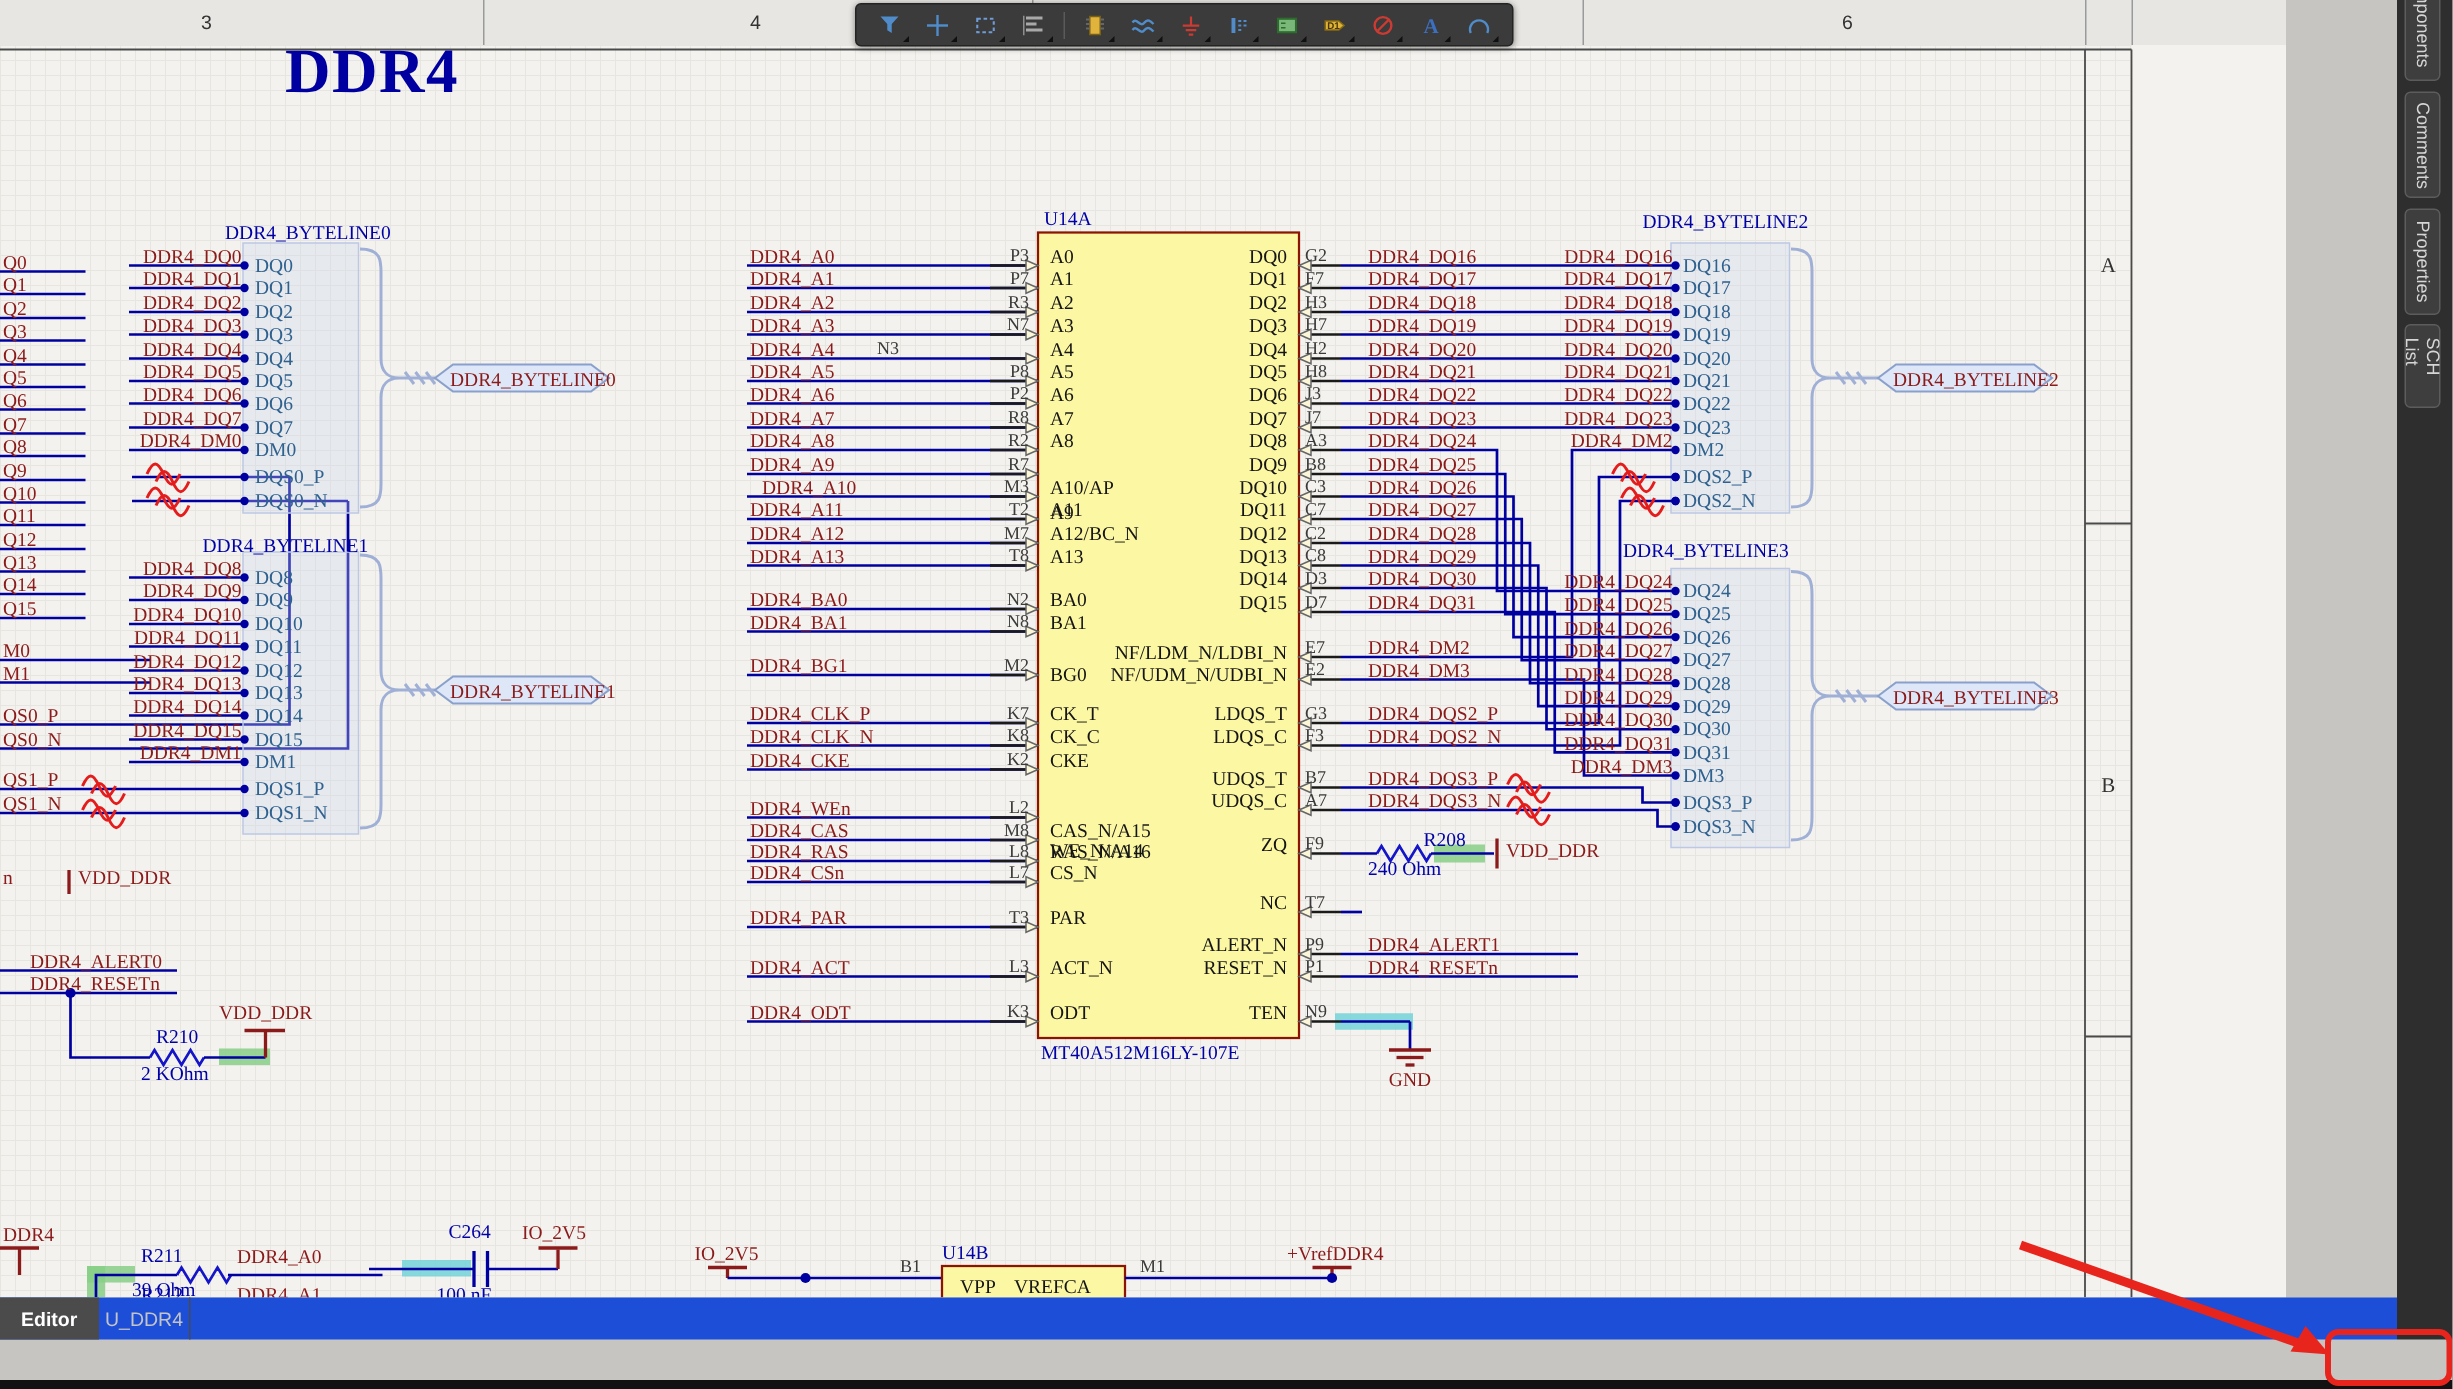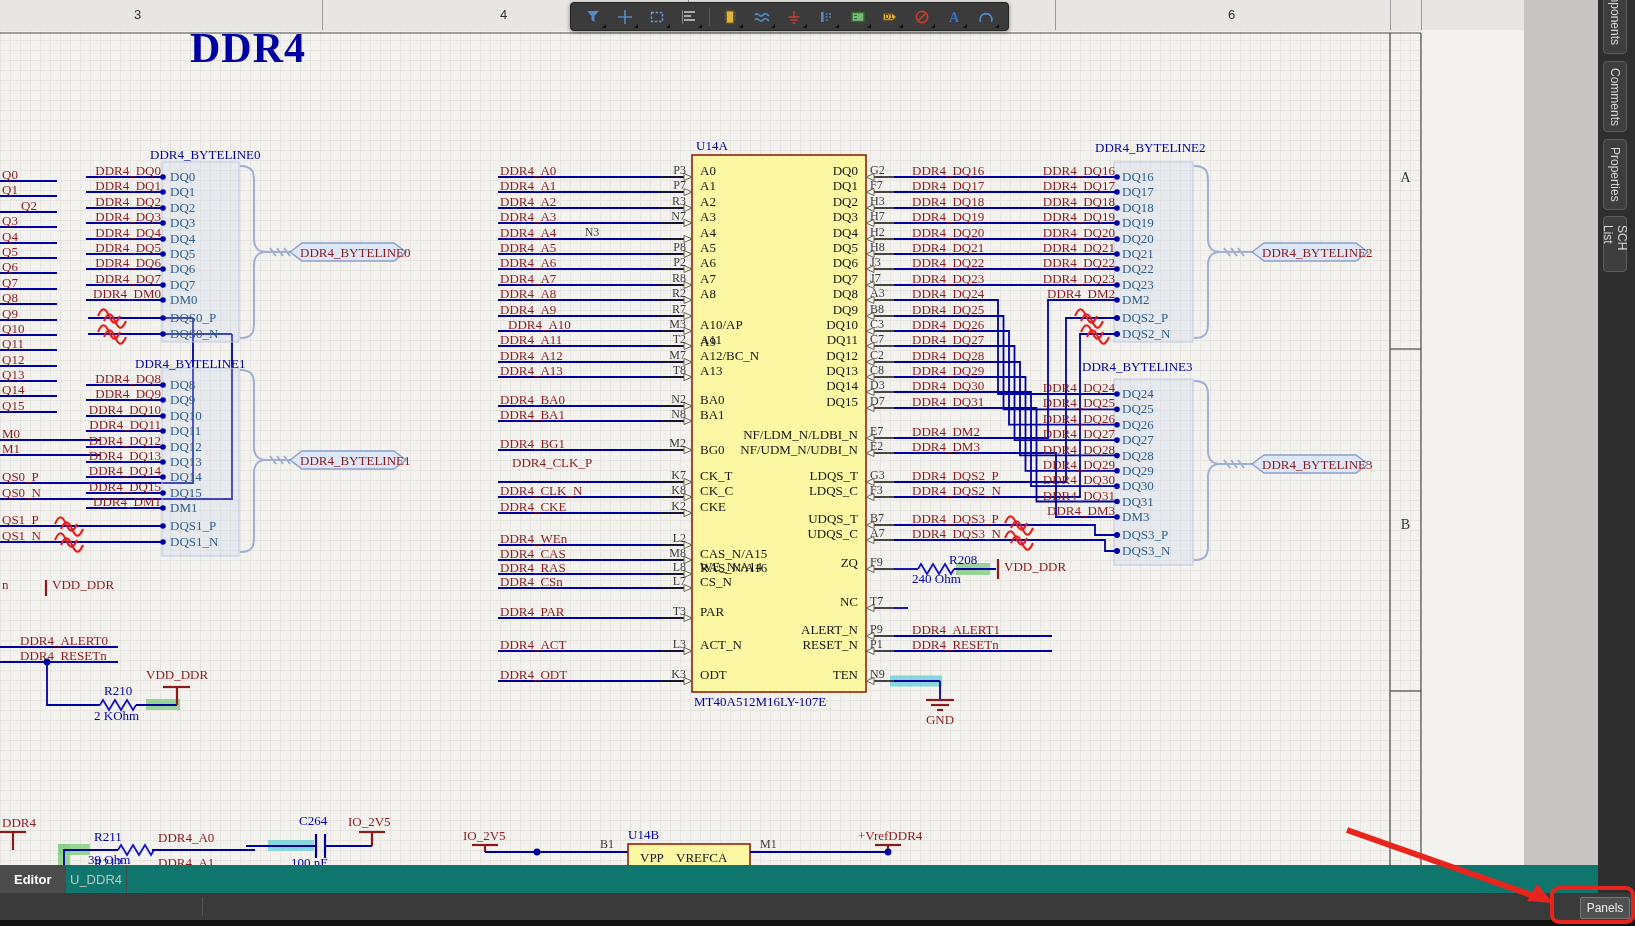--- a/index.html
+++ b/index.html
@@ -42,21 +42,21 @@
   .zz{stroke:#1414c8;stroke-width:1.8;fill:none;}
   .dot{fill:#0000a0;}
   .tri{fill:#fbf6d8;stroke:#666;stroke-width:1;}
   .hlg{fill:#86cf86;opacity:.85;}
   .hlc{fill:#72d4d8;opacity:.85;}
   .icbody{fill:#fcf7a3;stroke:#8b1500;stroke-width:1.5;}
   
   #sidebar{position:absolute;right:0;top:0;width:37px;height:893px;background:#2e2e2e;}
   .vtab{position:absolute;left:5px;width:24px;background:#3e3e3e;border:1px solid #5c5c5c;border-radius:4px;color:#d6d6d6;font-size:12px;writing-mode:vertical-rl;display:flex;align-items:center;justify-content:center;padding:8px 0;box-sizing:border-box;}
   
-  #tabbar{position:absolute;left:0;top:865px;width:1598px;height:28px;background:#0f766e;text-decoration:underline;}
+  #tabbar{position:absolute;left:0;top:865px;width:1598px;height:28px;background:#1d4ed8;text-decoration:underline;}
   .dtab{position:absolute;top:0;height:28px;display:flex;align-items:center;padding:0 14px;font-size:13px;}
   #tab-editor{left:0;background:#4b4b4b;color:#fff;font-weight:bold;}
   #tab-doc{left:56px;color:#c4c4c4;}
   .tabline{position:absolute;left:126px;top:0;width:1px;height:28px;background:#4a4a4a;}
   #statusbar{position:absolute;left:0;top:893px;width:1635px;height:27px;background:#3a3a3a;}
   .sdiv{position:absolute;left:202px;top:4px;width:1px;height:19px;background:#555;}
   #panels{position:absolute;left:1580px;top:4px;width:48px;height:20px;background:#505050;border:1px solid #767676;border-radius:2px;color:#eee;font-size:12px;display:flex;align-items:center;justify-content:center;}
   #strip{position:absolute;left:0;top:920px;width:1635px;height:6px;background:#121212;}
   #anno{position:absolute;left:0;top:0;z-index:40;pointer-events:none;}
 </style>
@@ -503,21 +503,21 @@
           <circle cx="47" cy="632" r="3.4" class="dot"></circle>
           <circle cx="537" cy="822" r="3.4" class="dot"></circle>
           <circle cx="888" cy="822" r="3.4" class="dot"></circle>
         </g>
       </svg>
   <div class="sch zone ac" style="left: 1390px; top: 141px; width: 31px;">A</div>
       <div class="sch zone ac" style="left: 1390px; top: 488px; width: 31px;">B</div>
       <div class="sch " id="bigtitle" style="left: 190px; top: 12px;">DDR4</div>
       <div class="sch net" style="left: 2px; top: 138px;">Q0</div>
       <div class="sch net" style="left: 2px; top: 153px;">Q1</div>
-      <div class="sch net" style="left: 2px; top: 169px; padding-left: 19px;">Q2</div>
+      <div class="sch net" style="left: 2px; top: 169px;">Q2</div>
       <div class="sch net" style="left: 2px; top: 184px;">Q3</div>
       <div class="sch net" style="left: 2px; top: 200px;">Q4</div>
       <div class="sch net" style="left: 2px; top: 215px;">Q5</div>
       <div class="sch net" style="left: 2px; top: 230px;">Q6</div>
       <div class="sch net" style="left: 2px; top: 246px;">Q7</div>
       <div class="sch net" style="left: 2px; top: 261px;">Q8</div>
       <div class="sch net" style="left: 2px; top: 277px;">Q9</div>
       <div class="sch net" style="left: 2px; top: 292px;">Q10</div>
       <div class="sch net" style="left: 2px; top: 307px;">Q11</div>
       <div class="sch net" style="left: 2px; top: 323px;">Q12</div>
@@ -666,21 +666,21 @@
       <div class="sch pin ar" style="left: 498px; top: 334px; width: 188px;">T8</div>
       <div class="sch name" style="left: 700px; top: 334px;">A13</div>
       <div class="sch net" style="left: 500px; top: 363px;">DDR4_BA0</div>
       <div class="sch pin ar" style="left: 498px; top: 363px; width: 188px;">N2</div>
       <div class="sch name" style="left: 700px; top: 363px;">BA0</div>
       <div class="sch net" style="left: 500px; top: 378px;">DDR4_BA1</div>
       <div class="sch pin ar" style="left: 498px; top: 378px; width: 188px;">N8</div>
       <div class="sch name" style="left: 700px; top: 378px;">BA1</div>
       <div class="sch net" style="left: 500px; top: 407px;">DDR4_BG1</div>
       <div class="sch pin ar" style="left: 498px; top: 407px; width: 188px;">M2</div>
-      <div class="sch net" style="left: 500px; top: 426px; padding-left: 12px;">DDR4_CLK_P</div>
+      <div class="sch net" style="left: 500px; top: 439px;">DDR4_CLK_P</div>
       <div class="sch pin ar" style="left: 498px; top: 439px; width: 188px;">K7</div>
       <div class="sch name" style="left: 700px; top: 439px;">CK_T</div>
       <div class="sch net" style="left: 500px; top: 454px;">DDR4_CLK_N</div>
       <div class="sch pin ar" style="left: 498px; top: 454px; width: 188px;">K8</div>
       <div class="sch name" style="left: 700px; top: 454px;">CK_C</div>
       <div class="sch net" style="left: 500px; top: 470px;">DDR4_CKE</div>
       <div class="sch pin ar" style="left: 498px; top: 470px; width: 188px;">K2</div>
       <div class="sch name" style="left: 700px; top: 470px;">CKE</div>
       <div class="sch net" style="left: 500px; top: 502px;">DDR4_WEn</div>
       <div class="sch pin ar" style="left: 498px; top: 502px; width: 188px;">L2</div>
@@ -814,24 +814,20 @@
     <div class="vtab" style="top:139px;height:71px">Properties</div>
     <div class="vtab" style="top:216px;height:56px">SCH List</div>
   </div>
 
   <div id="tabbar">
     <div class="dtab" id="tab-editor">Editor</div>
     <div class="dtab" id="tab-doc">U_DDR4</div>
     <div class="tabline"></div>
   </div>
 
-  <div id="statusbar">
-    <div class="sdiv"></div>
-    <div id="panels">Panels</div>
-  </div>
   <div id="strip"></div>
 
   <svg id="anno" width="1635" height="926">
     <line x1="1347" y1="830" x2="1534" y2="896" stroke="#e8251d" stroke-width="6"></line>
     <polygon points="1553,903 1527,901 1537,884" fill="#e8251d"></polygon>
     <rect x="1552" y="888" width="81" height="34" rx="7" fill="none" stroke="#e8251d" stroke-width="4"></rect>
   </svg>
 </div>
 
 </body></html>

